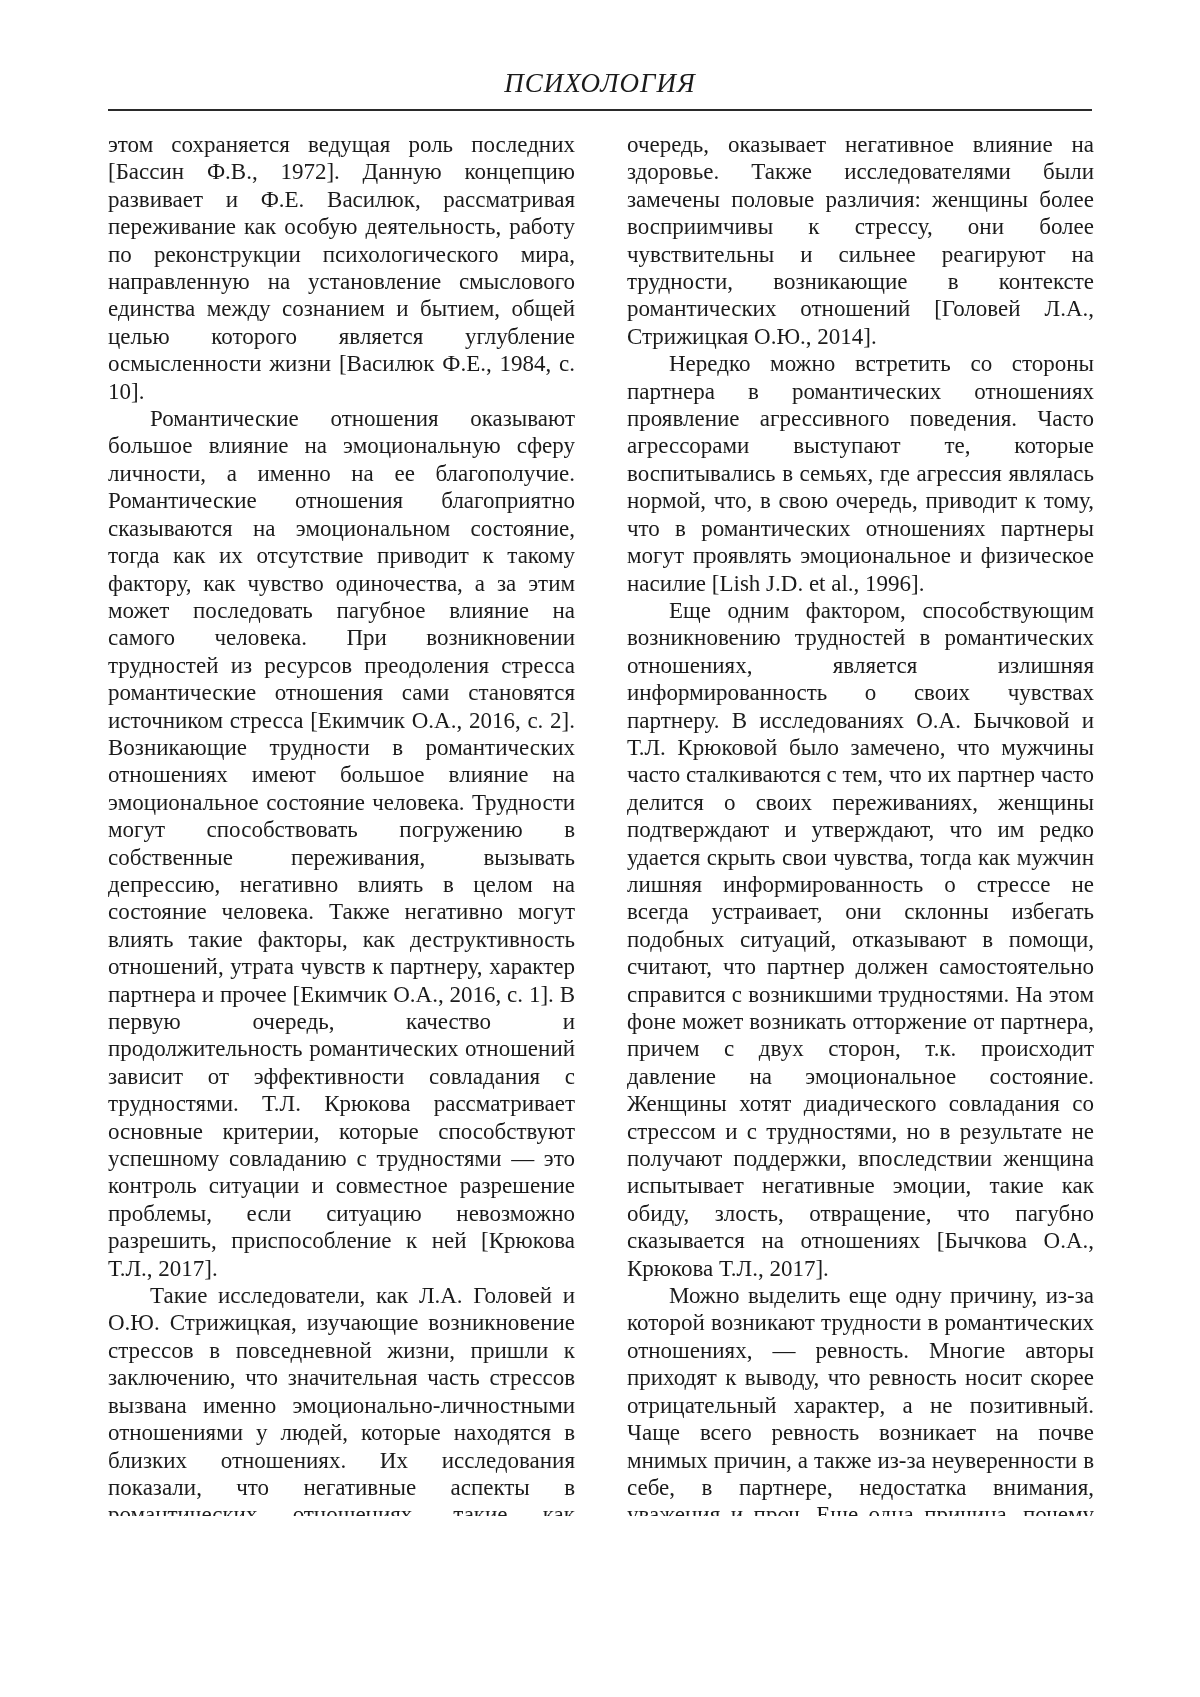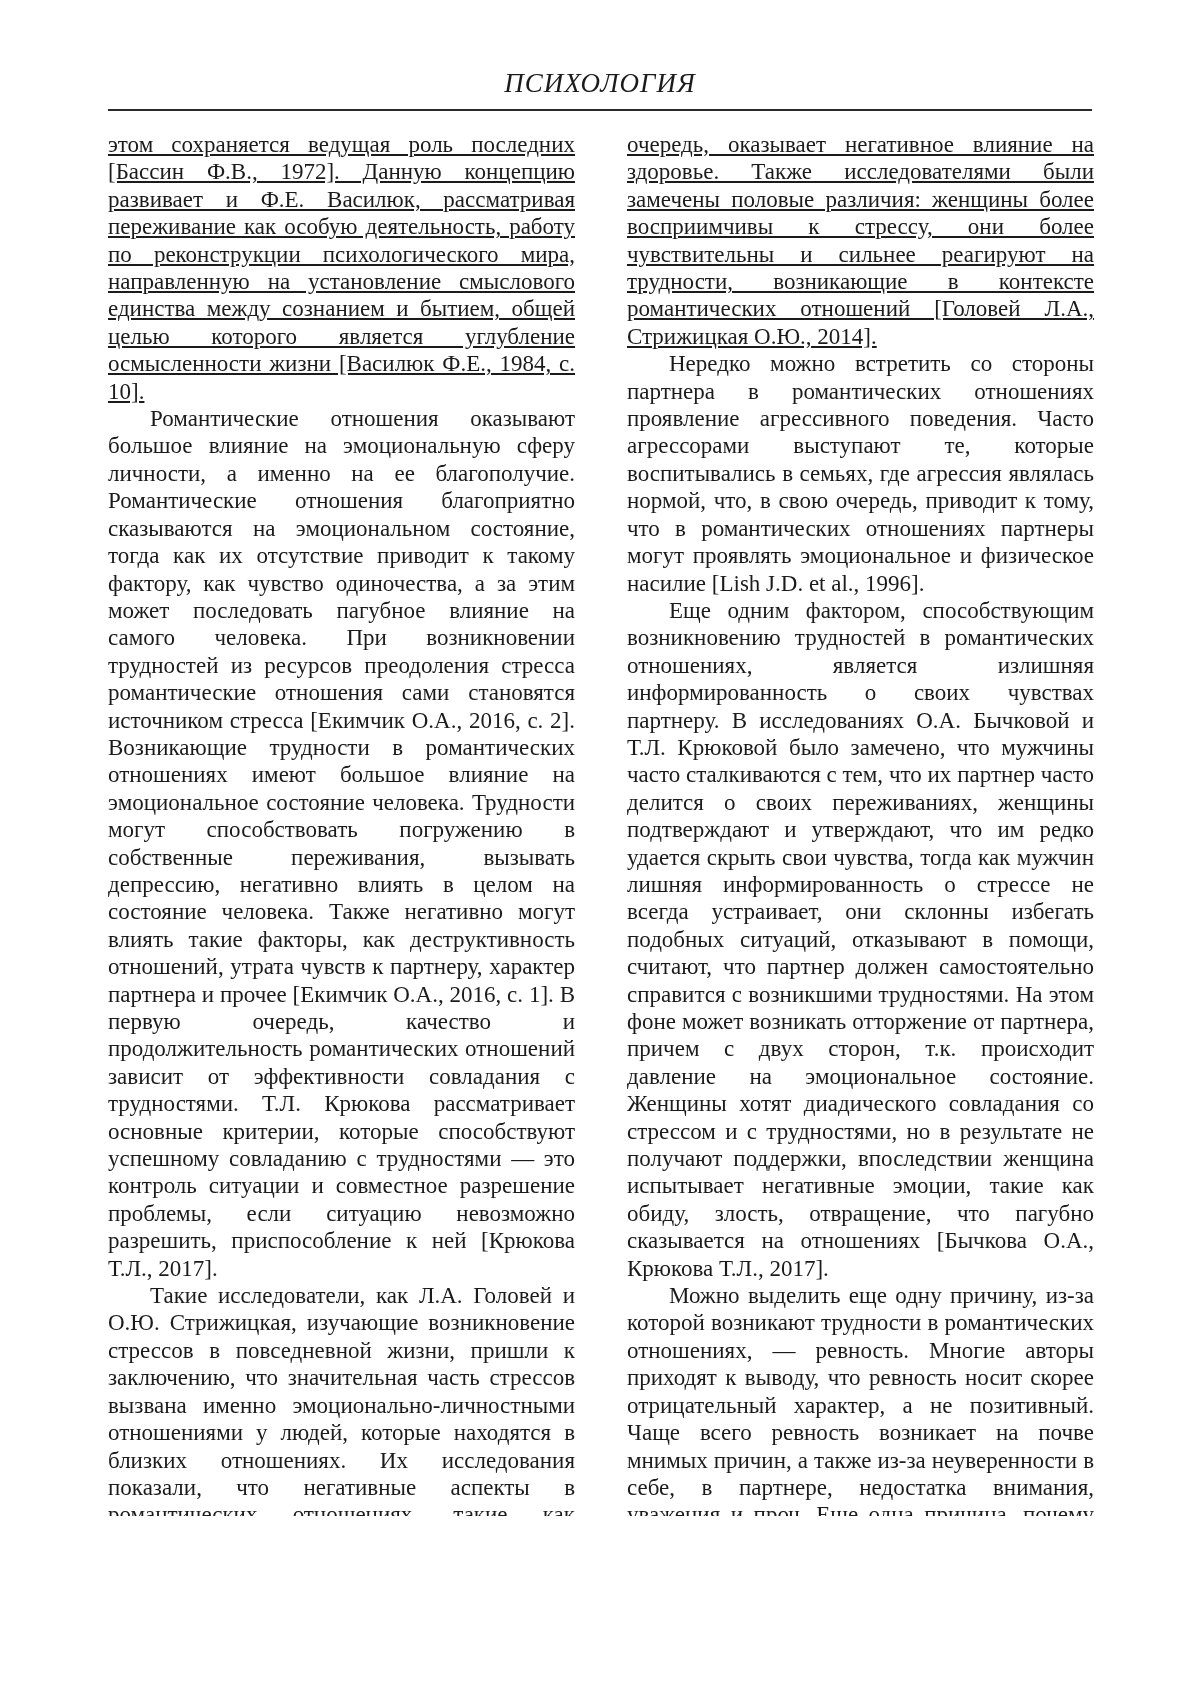--- a/index.html
+++ b/index.html
@@ -43,21 +43,20 @@
     line-height: 27.4px;
     hyphens: auto;
     -webkit-hyphens: auto;
   }
   .column p {
     margin: 0;
     text-indent: 42px;
   }
   .column p.continuation {
     text-indent: 0;
-    text-decoration: underline;
   }
   .page-number {
     position: absolute;
     left: 108px;
     top: 1658px;
     font-size: 27px;
     line-height: 27.4px;
   }
 </style>
 </head>

